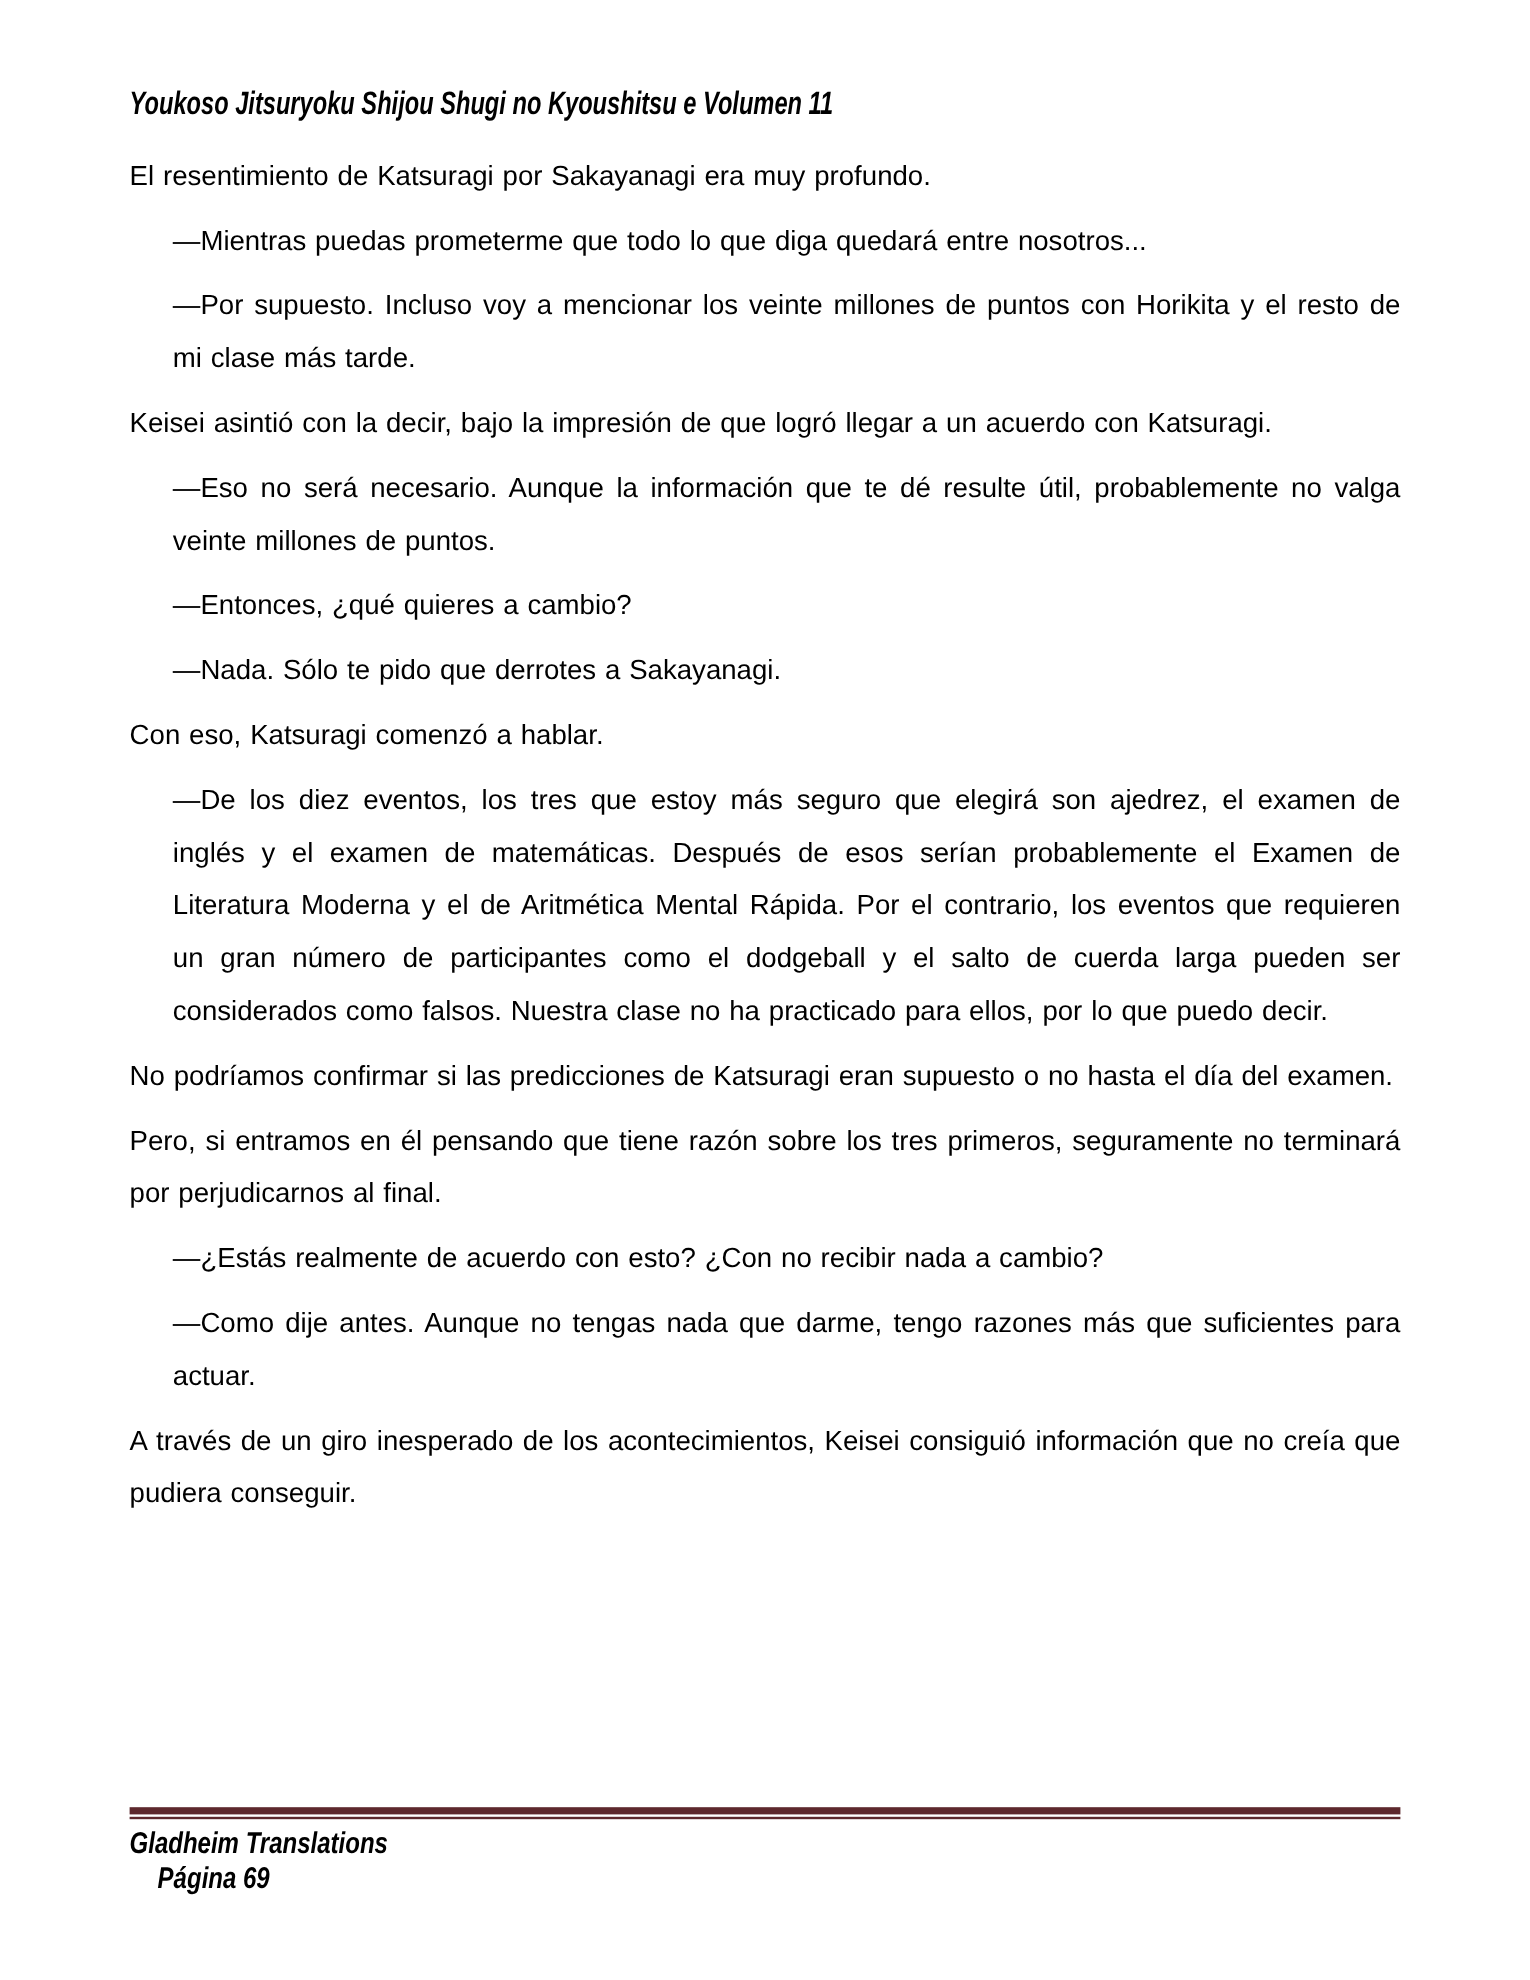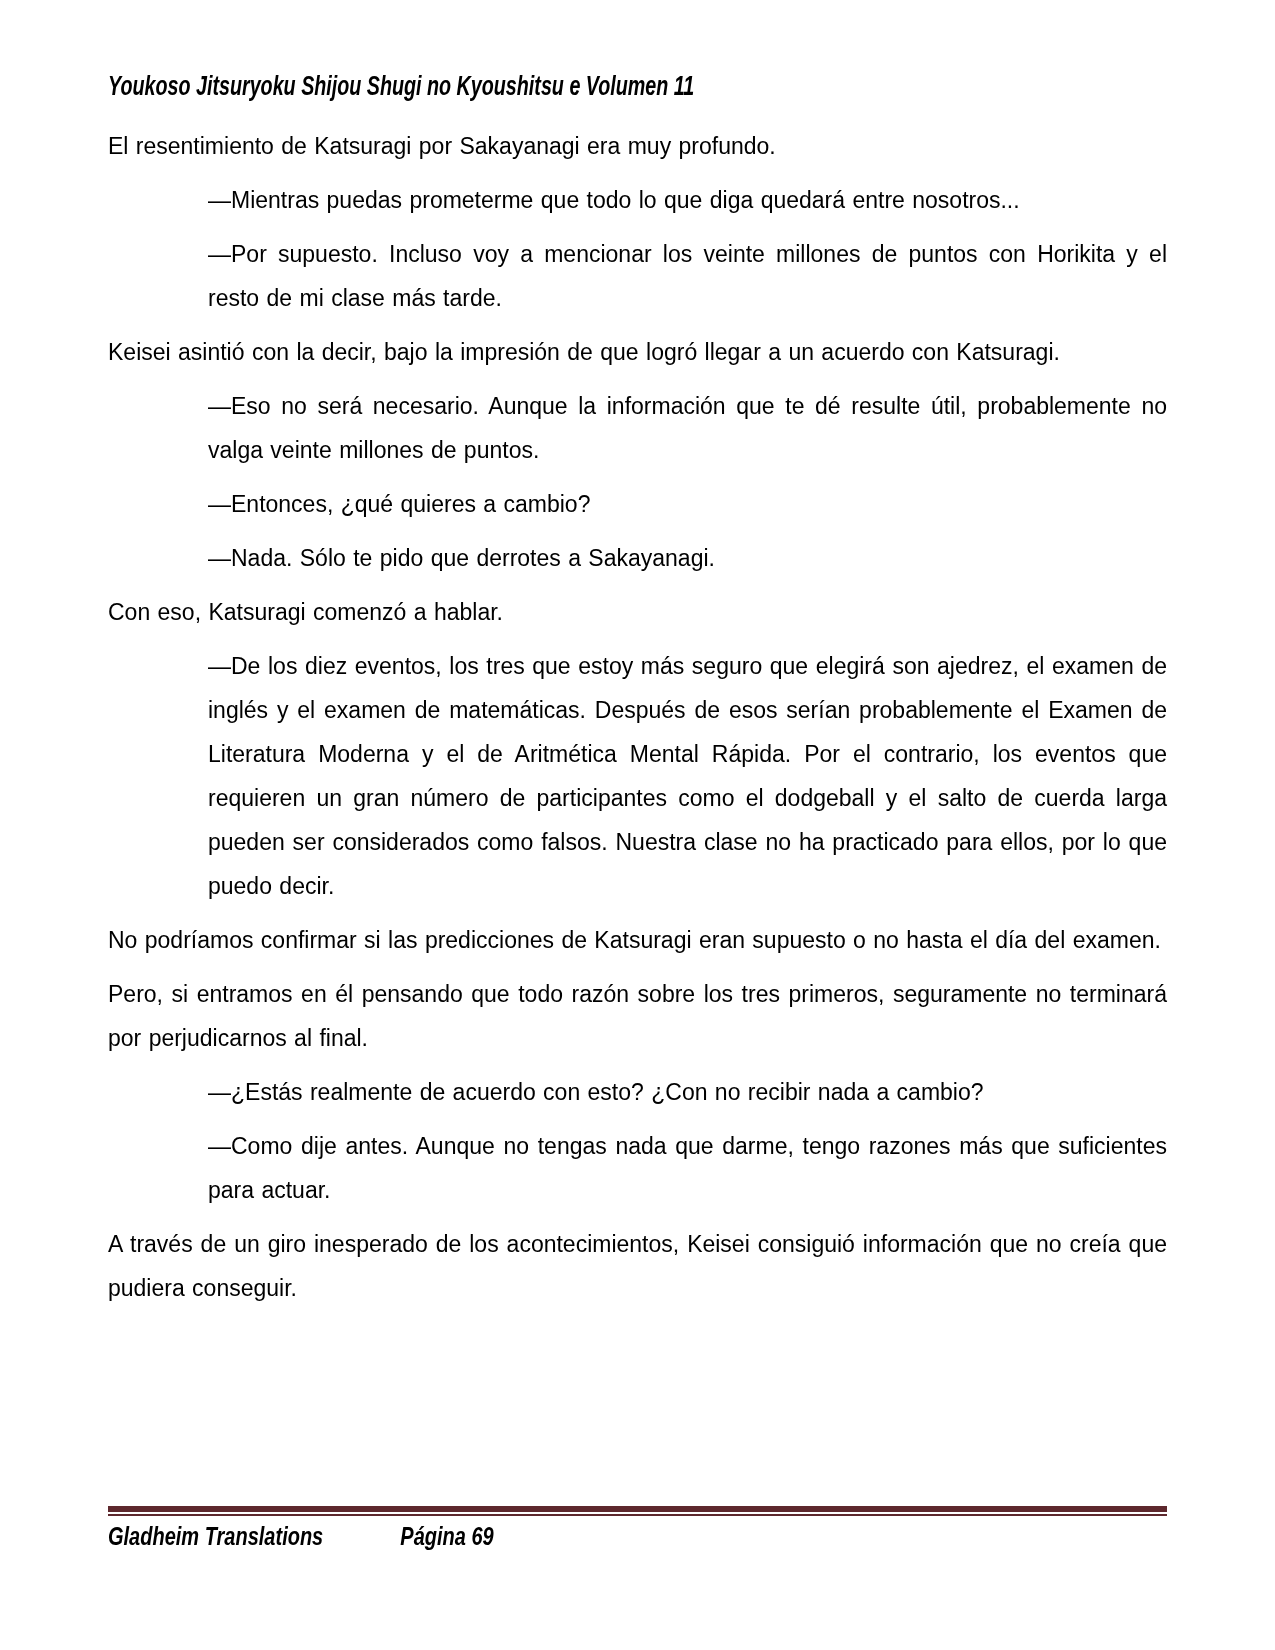--- a/index.html
+++ b/index.html
@@ -37,35 +37,37 @@
   }
   .para {
     font-size: 23px;
     line-height: 44px;
     margin: 0 0 10px 0;
     text-align: justify;
     text-justify: inter-word;
     word-spacing: 1px;
   }
   .para.indent {
-    margin-left: 100px;
+    margin-left: 36px;
   }
   .footer {
     position: absolute; left: 108px; right: 108px; top: 1506px;
   }
   .footer-rule {
     box-sizing: border-box;
     height: 10px;
     border-top: 6px solid var(--rule-color);
     border-bottom: 2px solid var(--rule-color);
   }
   .footer-row {
     display: flex;
+    justify-content: space-between;
     align-items: baseline;
     margin-top: 6px;
+    flex-direction: column;
   }
   .footer-left {
     display: inline-block;
     font-size: 25px;
     transform: scaleX(0.8);
     transform-origin: left center;
   }
   .footer-right {
     display: inline-block;
     font-size: 25px;
@@ -86,21 +88,21 @@
     <p class="para">El resentimiento de Katsuragi por Sakayanagi era muy profundo.</p>
     <p class="para indent">—Mientras puedas prometerme que todo lo que diga quedará entre nosotros...</p>
     <p class="para indent">—Por supuesto. Incluso voy a mencionar los veinte millones de puntos con Horikita y el resto de mi clase más tarde.</p>
     <p class="para">Keisei asintió con la decir, bajo la impresión de que logró llegar a un acuerdo con Katsuragi.</p>
     <p class="para indent">—Eso no será necesario. Aunque la información que te dé resulte útil, probablemente no valga veinte millones de puntos.</p>
     <p class="para indent">—Entonces, ¿qué quieres a cambio?</p>
     <p class="para indent">—Nada. Sólo te pido que derrotes a Sakayanagi.</p>
     <p class="para">Con eso, Katsuragi comenzó a hablar.</p>
     <p class="para indent">—De los diez eventos, los tres que estoy más seguro que elegirá son ajedrez, el examen de inglés y el examen de matemáticas. Después de esos serían probablemente el Examen de Literatura Moderna y el de Aritmética Mental Rápida. Por el contrario, los eventos que requieren un gran número de participantes como el dodgeball y el salto de cuerda larga pueden ser considerados como falsos. Nuestra clase no ha practicado para ellos, por lo que puedo decir.</p>
     <p class="para">No podríamos confirmar si las predicciones de Katsuragi eran supuesto o no hasta el día del examen.</p>
-    <p class="para">Pero, si entramos en él pensando que todo razón sobre los tres primeros, seguramente no terminará por perjudicarnos al final.</p>
+    <p class="para">Pero, si entramos en él pensando que tiene razón sobre los tres primeros, seguramente no terminará por perjudicarnos al final.</p>
     <p class="para indent">—¿Estás realmente de acuerdo con esto? ¿Con no recibir nada a cambio?</p>
     <p class="para indent">—Como dije antes. Aunque no tengas nada que darme, tengo razones más que suficientes para actuar.</p>
     <p class="para">A través de un giro inesperado de los acontecimientos, Keisei consiguió información que no creía que pudiera conseguir.</p>
   </div>
 
   <div class="footer">
     <div class="footer-rule"></div>
     <div class="footer-row">
       <span class="display-font footer-left">Gladheim Translations</span>
       <span class="display-font footer-right">Página 69</span>

